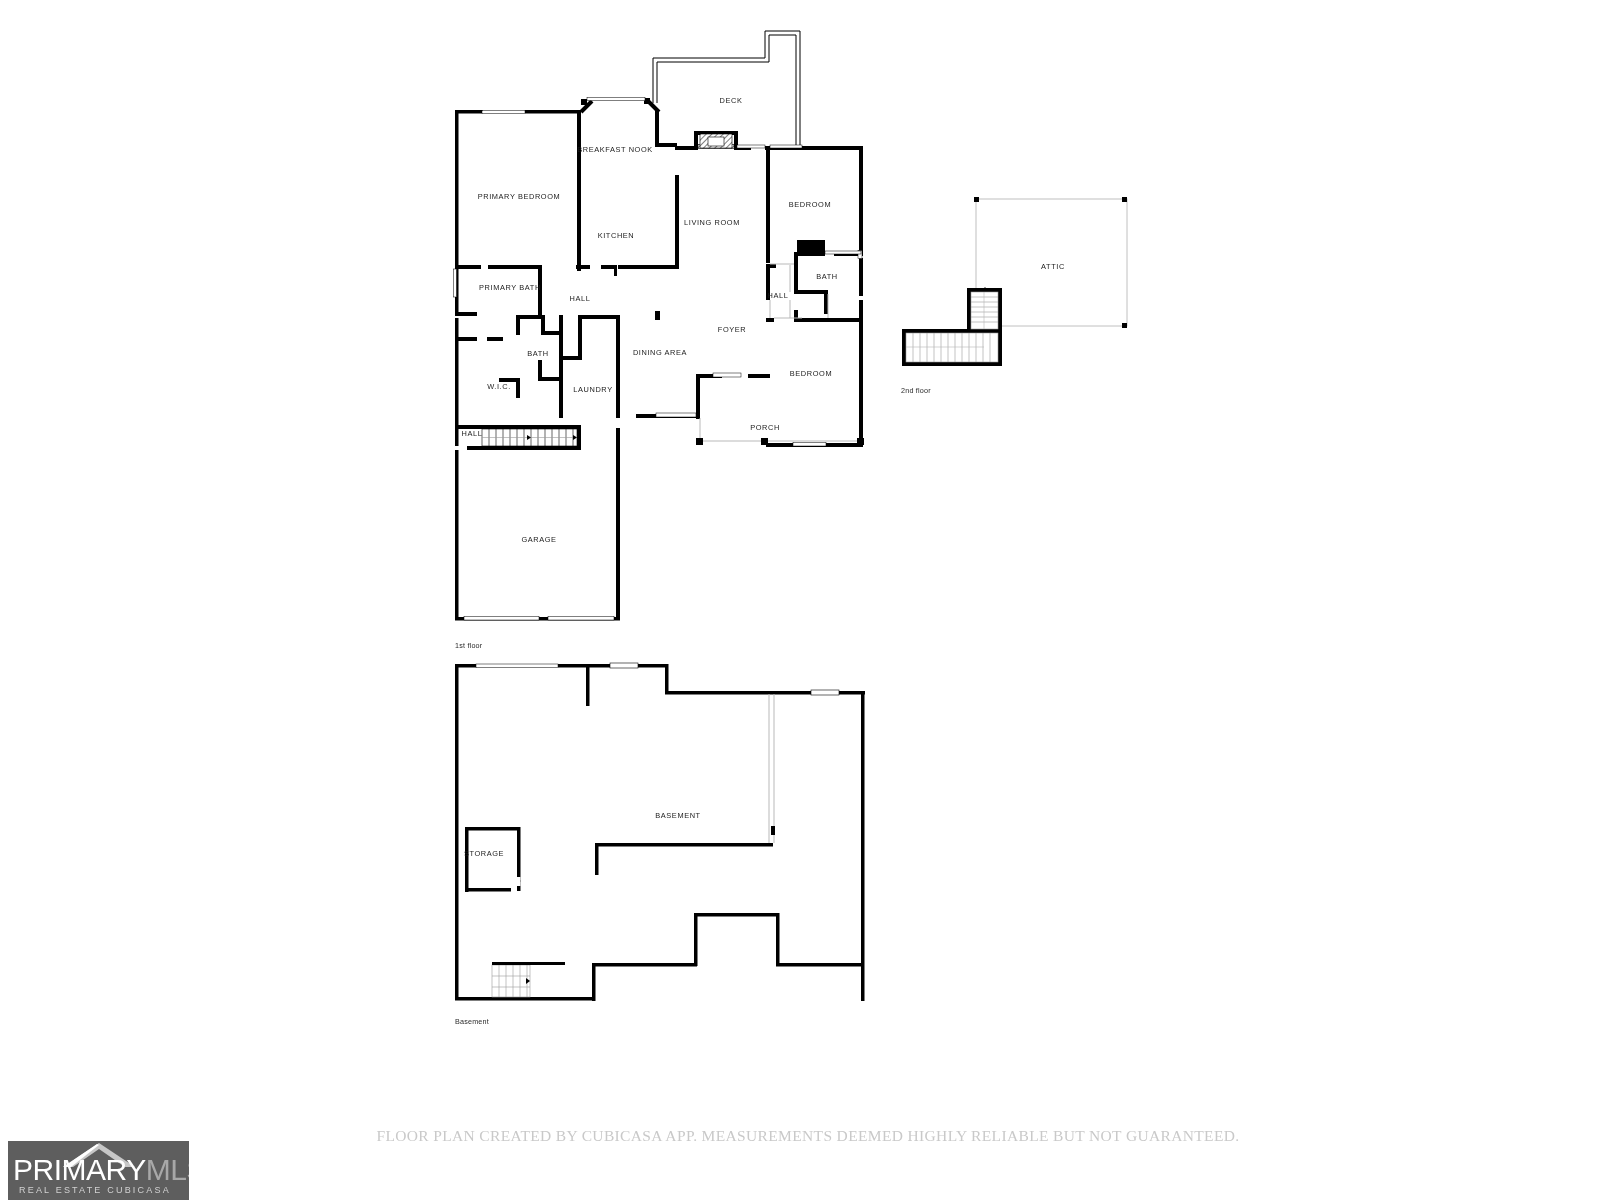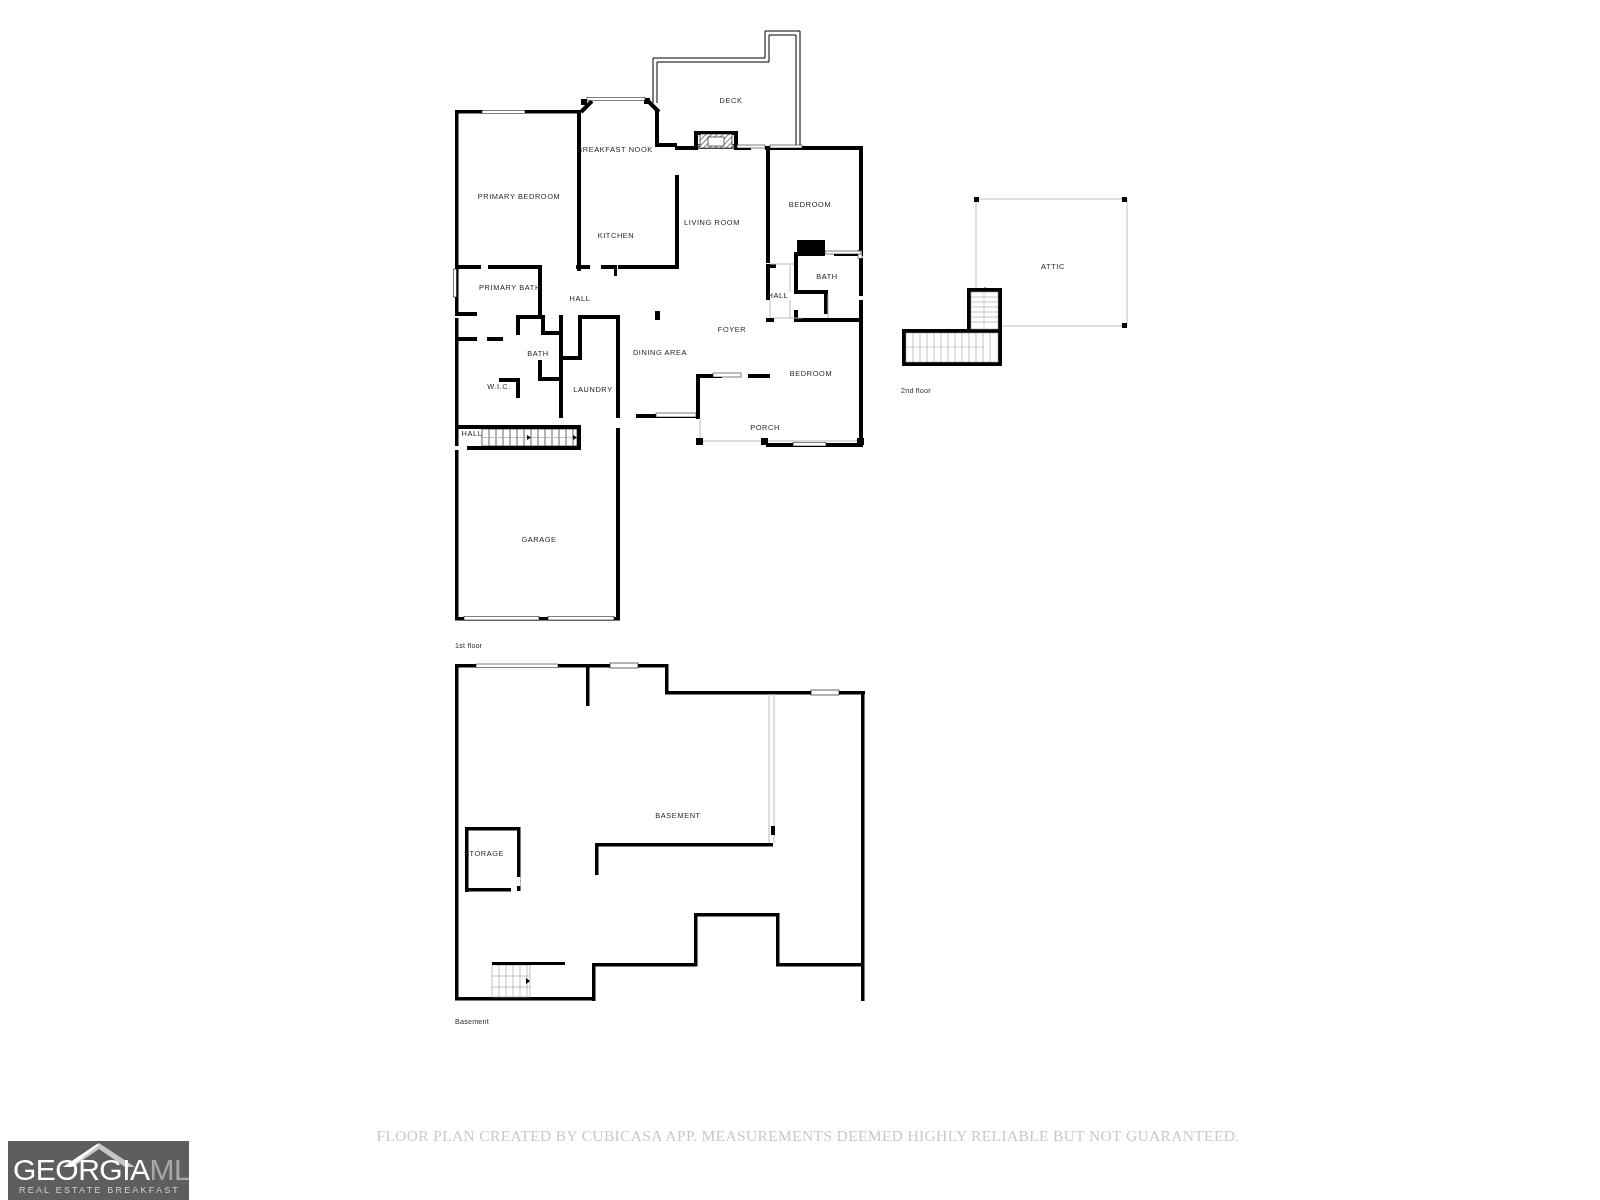--- a/index.html
+++ b/index.html
@@ -426,18 +426,18 @@
   </svg>
 
   <div class="footer-note">FLOOR PLAN CREATED BY CUBICASA APP. MEASUREMENTS DEEMED HIGHLY RELIABLE BUT NOT GUARANTEED.</div>
 
   <div class="logo-box">
     <div class="logo-inner">
       <svg class="logo-roof" viewBox="0 0 72 26">
         <polygon points="36,0 72,24 62,24 36,6 10,24 0,24" fill="#c7c7c7"></polygon>
         <polygon points="36,2 8,24 0,24 34,1" fill="#ffffff"></polygon>
       </svg>
-      <div class="logo-word"><span class="logo-ga">GEORGIA</span><span class="logo-mls">MLS</span></div>
-      <div class="logo-sub">REAL ESTATE BREAKFAST</div>
+      <div class="logo-word"><span class="logo-ga">PRIMARY</span><span class="logo-mls">MLS</span></div>
+      <div class="logo-sub">REAL ESTATE CUBICASA</div>
     </div>
   </div>
 
 </div>
 
 </body></html>

